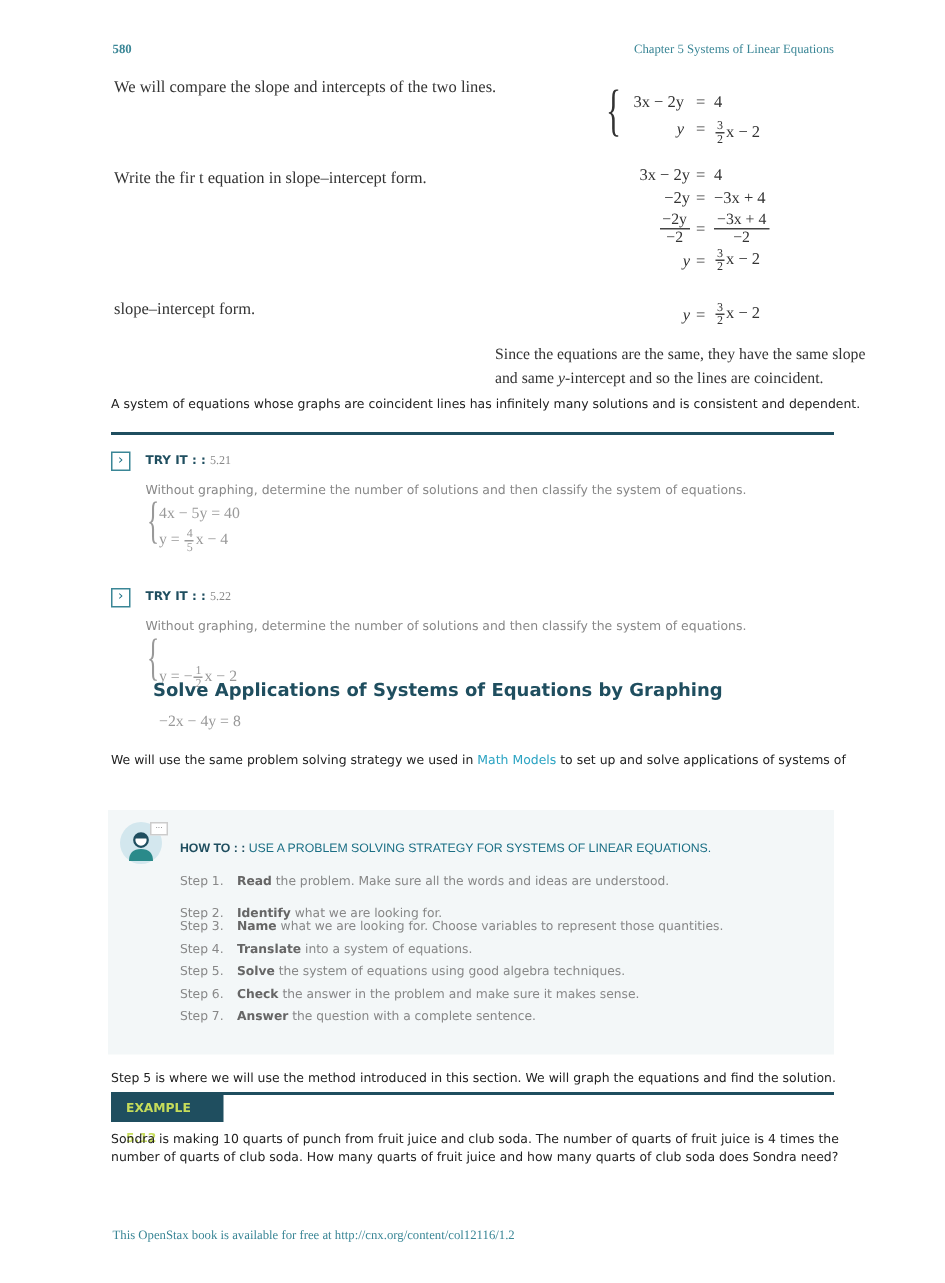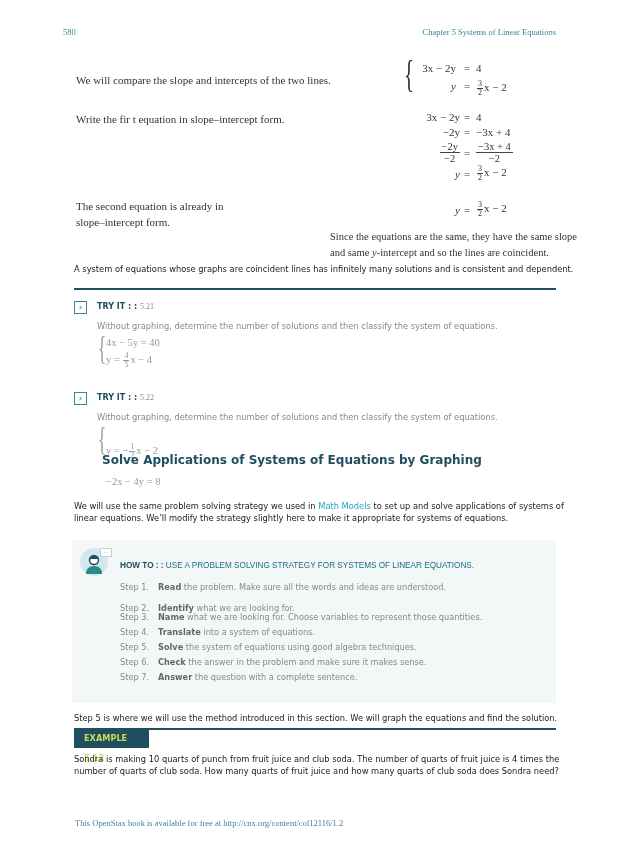--- a/index.html
+++ b/index.html
@@ -30,27 +30,26 @@
   .section-title { font-size:12px; font-weight:bold; color:#1f4e5f; }
   .link { color:#2aa3c2; }
   .howto { left:72px; top:540px; width:484px; height:163px; background:#f3f7f8; }
   .steps .st { position:absolute; font-size:8.2px; color:#888; white-space:nowrap; }
   .steps .st b { color:#666; }
   .example-tab { background:#1f4e5f; color:#c6dc5a; font-size:8.2px; font-weight:bold; }
 </style>
 </head>
 <body>
 
-<div class="abs hdr" style="left:63px;">580</div>
+<div class="abs hdr" style="left:75px;font-weight:bold;">580</div>
 <div class="abs hdr" style="right:74px;">Chapter 5 Systems of Linear Equations</div>
 
-<div class="abs left-txt" style="left:76px; top:72px;">We will compare the slope and intercepts of the two lines.</div>
+<div class="abs left-txt" style="left:76px; top:50px;">We will compare the slope and intercepts of the two lines.</div>
 <div class="abs left-txt" style="left:76px; top:111px;">Write the fir t equation in slope–intercept form.</div>
 <div class="abs left-txt" style="left:76px; top:198px;">
-  <div>The second equation is already in</div>
   <div>slope–intercept form.</div>
 </div>
 
 <div class="abs eq" style="left:404px; top:58px; width:160px; height:42px;">
   <span class="abs brace" style="left:0; top:-6px; font-size:38px; transform:scaleX(0.55); transform-origin:left top;">{</span>
   <div class="row" style="left:0; top:4px; width:160px;">
     <span class="lhs" style="width:52px;">3x − 2y</span>
     <span class="eqs" style="left:60px;">=</span>
     <span class="rhs">4</span>
   </div>
@@ -119,21 +118,20 @@
   <div class="abs grayeq" style="left:24px; top:33px; width:120px; height:38px;">
     <span class="abs" style="left:0; top:-5px; font-size:34px; transform:scaleX(0.5); transform-origin:left top;">{</span>
     <div class="abs" style="left:8px; top:3px; white-space:nowrap;margin-top:48px;">−2x − 4y = 8</div>
     <div class="abs" style="left:8px; top:18px; white-space:nowrap;"><span>y = −</span><span class="frac" style="color:#999;"><span class="n" style="border-color:#999;">1</span><span class="d">2</span></span><span>x − 2</span></div>
   </div>
 </div>
 
 <div class="abs section-title" style="left:74px; top:453px; white-space:nowrap;margin-left:28px;">Solve Applications of Systems of Equations by Graphing</div>
 <div class="abs sans9" style="left:74px; top:500px; line-height:12px; white-space:nowrap;">
   <div><span>We will use the same problem solving strategy we used in </span><span class="link">Math Models</span><span> to set up and solve applications of systems of</span></div>
-  <div>linear equations. We’ll modify the strategy slightly here to make it appropriate for systems of equations.</div>
 </div>
 
 <div class="abs howto">
   <div class="abs" style="left:8px; top:8px; width:28px; height:28px; border-radius:50%; background:#d3e7ee;">
     <svg width="28" height="28" viewBox="0 0 28 28">
       <circle cx="14" cy="12" r="4.5" fill="#fff" stroke="#1f4e5f" stroke-width="1.5"></circle>
       <path d="M9.5 11 Q14 4 18.5 11" fill="#1f4e5f"></path>
       <path d="M6 26 Q6 18 14 18 Q22 18 22 26 Z" fill="#2a8a8a"></path>
     </svg>
     <div class="abs" style="left:20px; top:0; width:10px; height:7px; background:#fff; border:1px solid #ccc; font-size:5px; line-height:4px; text-align:center; color:#888;">...</div>

